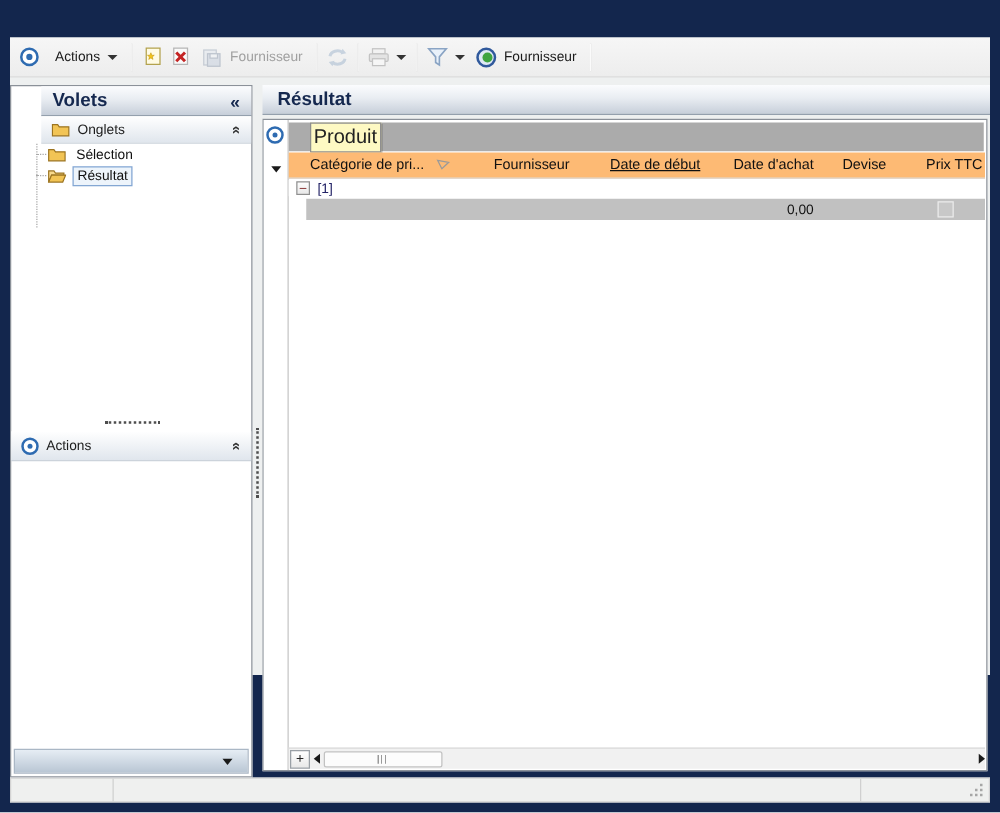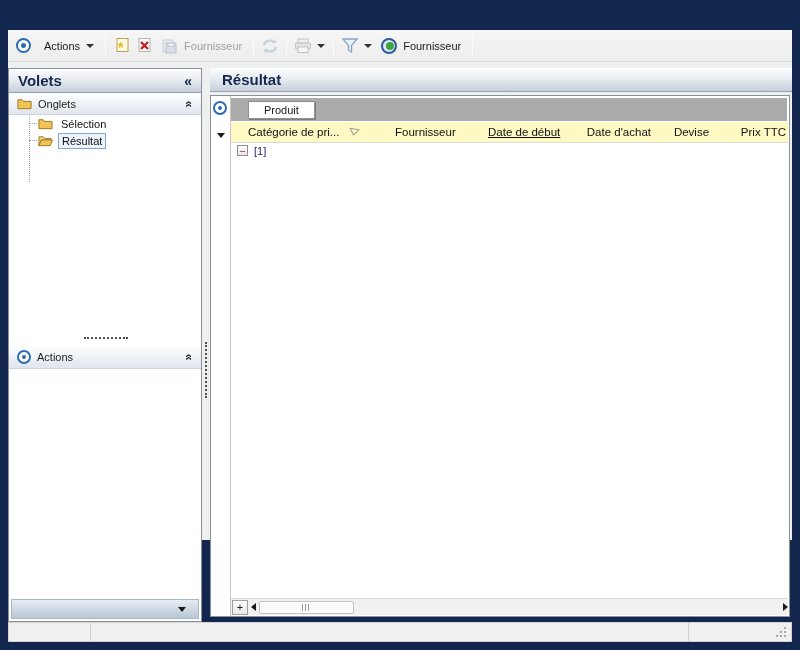--- a/index.html
+++ b/index.html
@@ -27,21 +27,21 @@
   .target .dot { width:5px; height:5px; border-radius:50%; background:#2e6bb1; }
   .target.small { width:14px; height:14px; }
   .target.small .dot { width:4px; height:4px; }
 
   .actualiser-ic { width:16px; height:16px; border-radius:50%; border:2px solid #30599c;
                    background:#dfe9f4; display:inline-flex; align-items:center; justify-content:center; flex:none; }
   .actualiser-ic .ball { width:8px; height:8px; border-radius:50%; background:#3fa43f; margin-left:2px; }
 
   
   .sidebar { position:absolute; left:0; top:38px; width:194px; height:554px; background:#fff;
-             border:1px solid #8b9199; }
+             border:1px solid #8b9199;padding-left:24px; }
   .pane-header { height:24px; background:linear-gradient(#fbfcfe, #e9edf2 45%, #c7cfda);
                  border-bottom:1px solid #94a0ad; display:flex; align-items:center; padding:0 9px; }
   .pane-title { font-size:15px; font-weight:bold; color:#15284f; }
   .collapse-left { margin-left:auto; font-size:14px; font-weight:bold; color:#15284f; cursor:default; }
   .section-header { height:22px; background:linear-gradient(#ffffff, #e0e6ed);
                     border-bottom:1px solid #ccd3db; display:flex; align-items:center; gap:6px;
                     padding:0 8px; font-size:11px; color:#1c1c1c; }
   .chev-up { margin-left:auto; display:inline-block; transform:rotate(90deg); font-size:12px;
              font-weight:bold; color:#333; }
   .tree { position:absolute; left:0; top:46px; width:100%;text-align:right; }
@@ -72,23 +72,23 @@
                  background:linear-gradient(#fbfcfe, #e9edf2 45%, #c7cfda);
                  border-bottom:1px solid #94a0ad; display:flex; align-items:center; padding:0 12px; }
   .grid { position:absolute; left:202px; top:65px; width:580px; height:522px; background:#fff;
           border:1px solid #8b9199; }
   .indicator-strip { position:absolute; left:0; top:0; bottom:0; width:20px; background:#fff;
                      border-right:1px solid #c6c6c6; }
   .indicator-strip .target { position:absolute; left:2px; top:5px; }
   .indicator-strip .tri-down { position:absolute; left:6px; top:37px; }
   .group-band { position:absolute; left:20px; top:2px; right:2px; height:23px; background:#ababab;
                 display:flex; align-items:center; }
-  .group-chip { margin-left:17px; padding:2px 15px; font-size:11px; color:#222; background:#ffffff;
+  .group-chip { margin-left:17px; padding:2px 2px; font-size:16px; color:#222; background:#fef9c3;
                 border:1px solid #8f8f8f; box-shadow:1px 1px 0 rgba(0,0,0,.25); }
-  .header-row { position:absolute; left:20px; right:1px; top:26px; height:21px; background:#fef9c3;
+  .header-row { position:absolute; left:20px; right:1px; top:26px; height:21px; background:#fdba74;
                 border-bottom:1px solid #dcdcdc; display:flex; font-size:11.5px; color:#111; }
   .hcell { display:flex; align-items:center; }
   .hcell.c0 { width:158px; padding-left:17px; gap:9px; }
   .hcell.c1 { width:95px; padding-left:6px; }
   .hcell.c2 { width:95px; padding-left:4px;text-decoration:underline; }
   .hcell.c3 { width:80px; justify-content:flex-end; padding-right:8px; }
   .hcell.c4 { width:65px; justify-content:center; }
   .hcell.c5 { flex:1; justify-content:flex-end; padding-right:2px; }
   .sort-glyph { transform:rotate(10deg); }
   .group-row { position:absolute; left:20px; right:1px; top:48px; height:13px; display:flex;
@@ -275,20 +275,32 @@
           <span>Devise</span>
         </div>
         <div class="hcell c5">
           <span>Prix TTC</span>
         </div>
       </div>
       <div class="group-row">
         <span class="minus-box">−</span>
         <span class="group-label">[1]</span>
       </div>
+      <div class="data-row">
+        <div class="dcell c0"></div>
+        <div class="dcell c1"></div>
+        <div class="dcell c2"></div>
+        <div class="dcell c3">
+          <span>0,00</span>
+        </div>
+        <div class="dcell c4"></div>
+        <div class="dcell c5">
+          <span class="checkbox"></span>
+        </div>
+      </div>
       <div class="grid-bottom">
         <button class="add-btn">+</button>
         <span class="tri-left"></span>
         <div class="hscroll">
           <div class="thumb">
             <span class="grip-lines"></span>
           </div>
         </div>
         <span class="tri-right"></span>
       </div>

